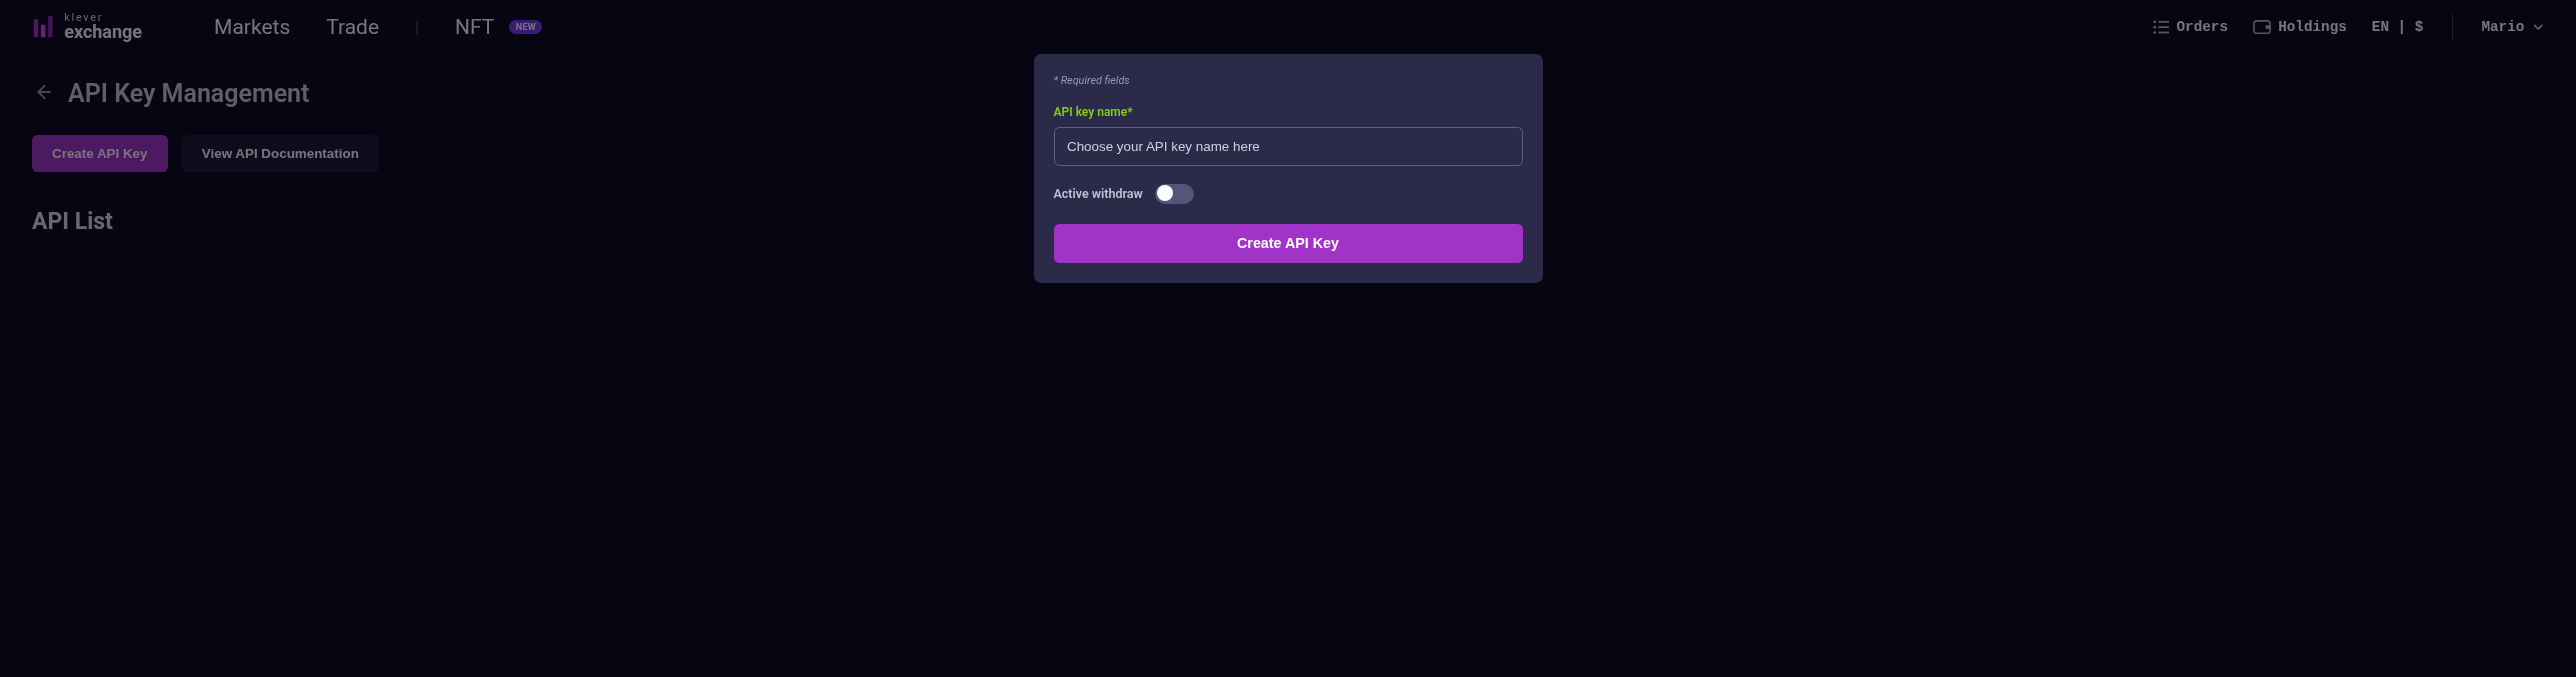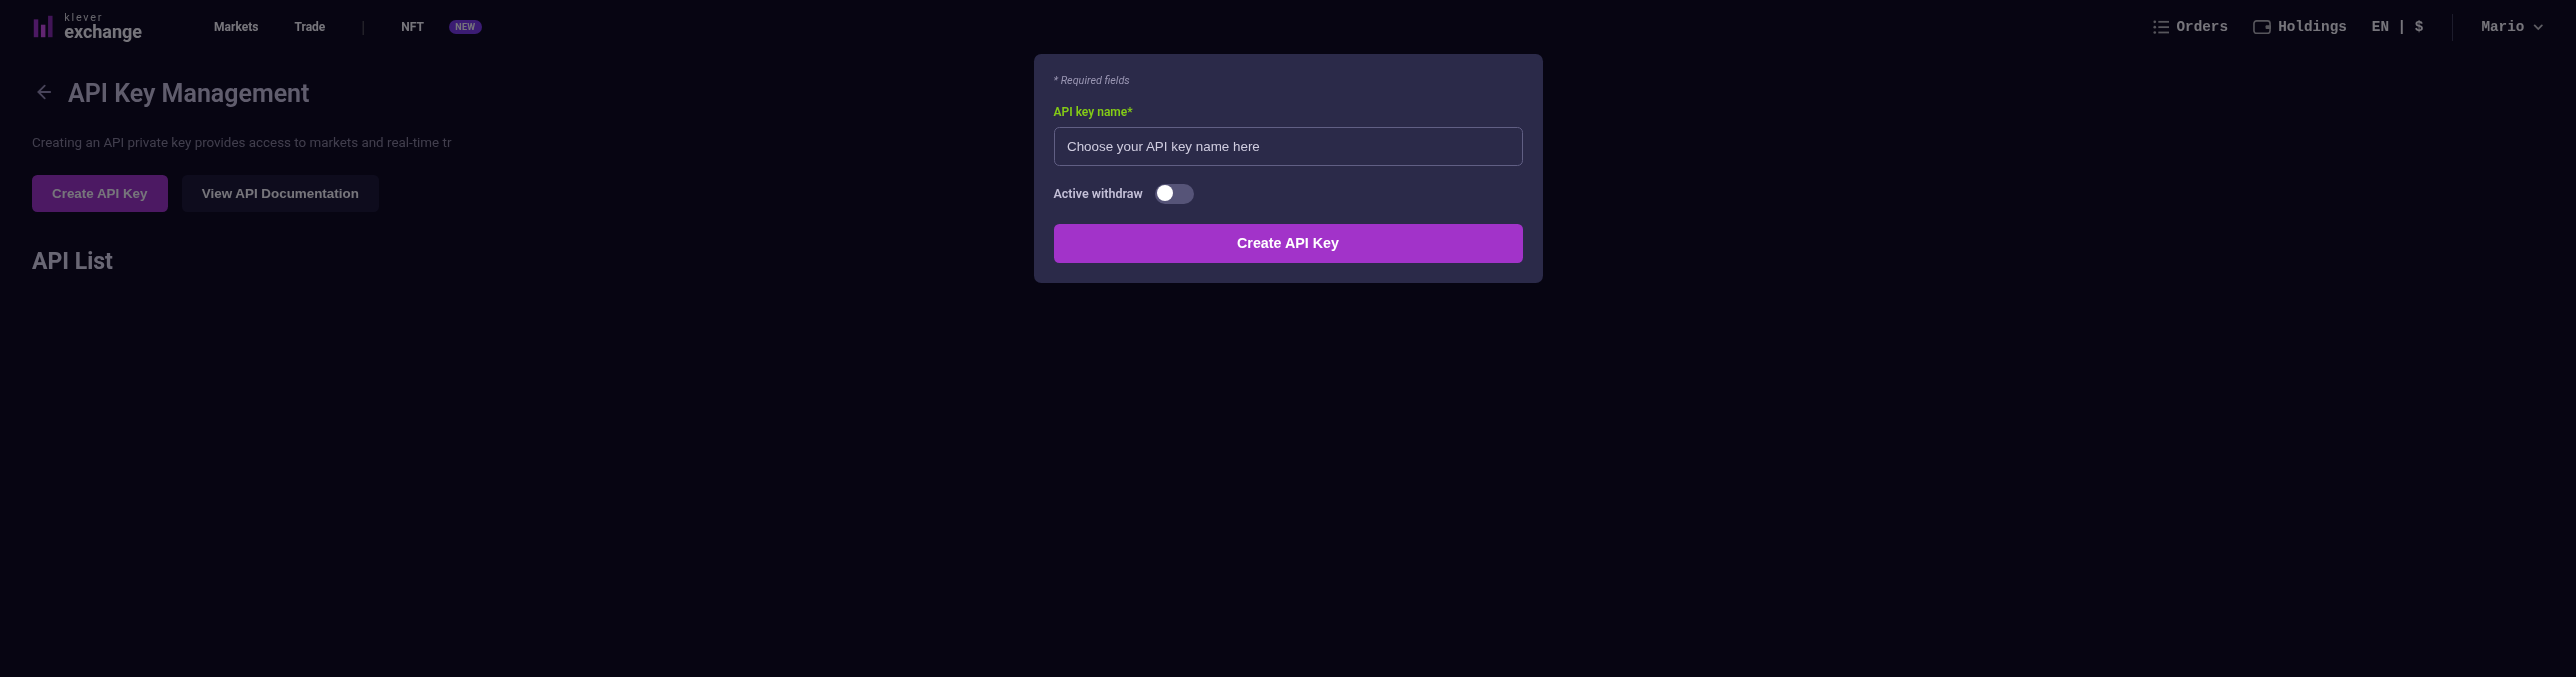--- a/index.html
+++ b/index.html
@@ -29,23 +29,23 @@
   display: flex;
   align-items: flex-end;
   gap: 2.7px;
   height: 25px;
 }
 .logo-text { display: flex; flex-direction: column; line-height: 1; }
 .logo-top { font-size: 10.8px; letter-spacing: 1.8px; color: #ddd; font-weight: 400; }
 .logo-bottom { font-size: 18px; font-weight: 700; color: #fff; }
 
 .nav { display: flex; align-items: center; gap: 36px; }
-.nav-item { font-size: 12px; font-weight: 700; color: #fff; cursor: pointer; }
+.nav-item { font-size: 21px; font-weight: 400; color: #fff; cursor: pointer; }
 .nav-divider { color: #555; font-size: 16px; }
-.nft-wrap { display: flex; align-items: center; gap: 25px; cursor: pointer; }
+.nft-wrap { display: flex; align-items: center; gap: 15px; cursor: pointer; }
 .badge-new {
   background: #7c3aed;
   color: #fff;
   font-size: 9px;
   font-weight: 700;
   padding: 1.8px 6.3px;
   border-radius: 8px;
   letter-spacing: 0.4px;
 }
 
@@ -212,21 +212,20 @@
 
 <div class="page">
   <div class="page-title-row">
     <span class="back-arrow">
       <svg width="20" height="20" viewBox="0 0 22 22">
           <path d="M14 4 L7 11 L14 18 M7 11 H20" stroke="#9a93b5" stroke-width="2" fill="none" stroke-linecap="round"></path>
         </svg>
     </span>
     <h1 class="page-title">API Key Management</h1>
   </div>
-  <p class="page-desc">Creating an API private key provides access to markets and real-time tr</p>
   <div class="btn-row">
     <button class="btn-primary">Create API Key</button>
     <button class="btn-secondary">View API Documentation</button>
   </div>
   <h2 class="section-title">API List</h2>
 </div>
 
 <div class="overlay">
   <div class="modal">
     <p class="modal-hint">* Required fields</p>

